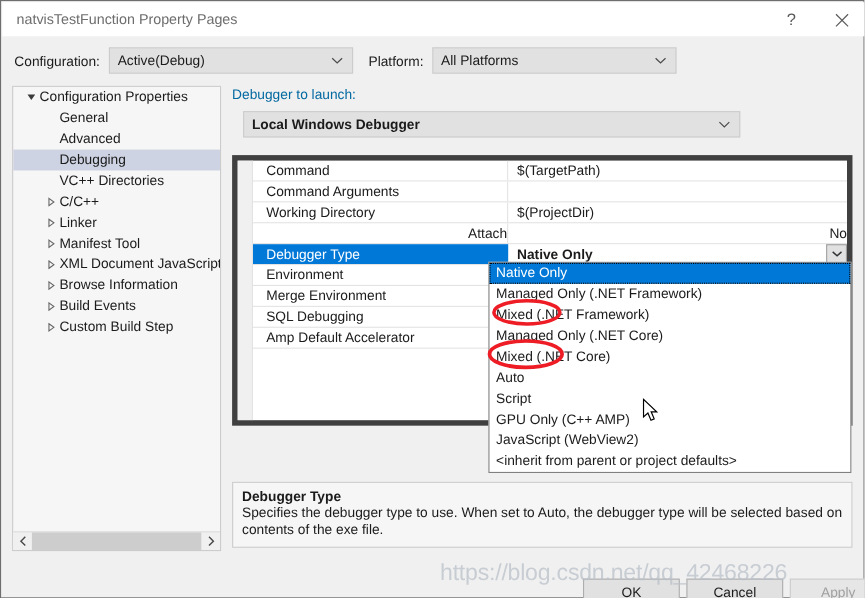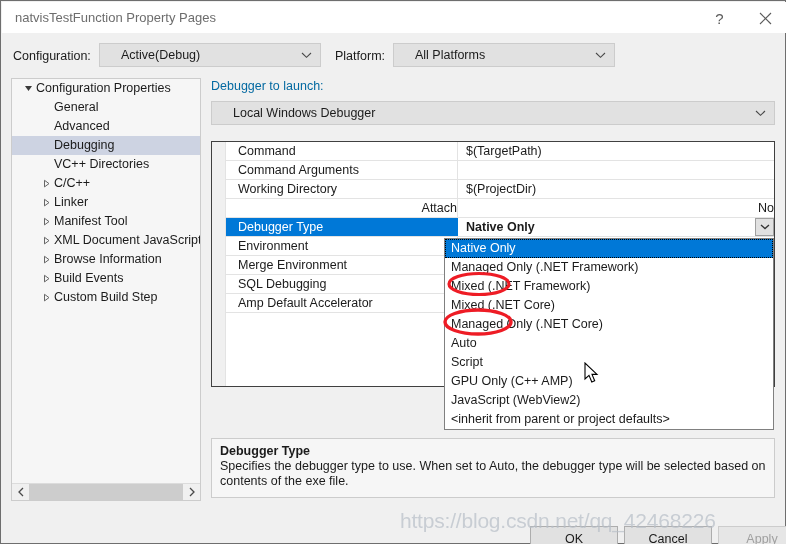--- a/index.html
+++ b/index.html
@@ -37,21 +37,21 @@
   .tb-help{left:695px;}
   .tb-close{left:741px;}
   .tb-btn svg{display:block;}
   
   .cfg-label{position:absolute;left:12px;top:48px;font-size:12.5px;color:#1b1b1b;}
   .combo{
     position:absolute;height:24px;
     background:#e1e1e1;border:1px solid #cccccc;
     box-sizing:border-box;
     display:flex;align-items:center;
-    padding-left:21px;
+    padding-left:7px;
     font-size:12.5px;color:#1b1b1b;
   }
   .combo .chev{
     position:absolute;right:8px;top:50%;transform:translateY(-50%);
     width:11px;height:7px;
   }
   #cfg-combo{left:98px;top:42px;width:222px;}
   .plat-label{position:absolute;left:334px;top:48px;font-size:12.5px;color:#1b1b1b;}
   #plat-combo{left:392px;top:42px;width:222px;}
   .cfgmgr-btn{
@@ -83,24 +83,24 @@
   .depth1 .tw{margin-left:26px;}
   .hscroll{
     position:absolute;left:0;bottom:0;width:100%;height:17px;
     background:#f0f0f0;border-top:1px solid #dcdcdc;box-sizing:border-box;
     display:flex;align-items:stretch;
   }
   .hs-arrow{width:17px;display:flex;align-items:center;justify-content:center;color:#505050;font-size:10px;}
   .hs-thumb{flex:1;background:#cdcdcd;margin:0;}
   
   .dbg-label{position:absolute;left:210px;top:78px;font-size:12.5px;color:#0369a1;}
-  #launch-combo{left:210px;top:100px;width:564px;}
+  #launch-combo{left:220px;top:100px;width:452px;font-weight:bold;}
   .grid{
     position:absolute;left:210px;top:140px;width:564px;height:246px;
-    background:#ffffff;border:1px solid #404040;box-sizing:border-box;
+    background:#ffffff;border:5px solid #404040;box-sizing:border-box;
     overflow:hidden;
   }
   .grid-gutter{
     position:absolute;left:0;top:0;width:14px;height:100%;
     background:#f0f0f0;border-right:1px solid #e3e3e3;box-sizing:border-box;
   }
   .grow{
     position:absolute;left:14px;right:0;height:19px;
     border-bottom:1px solid #e3e3e3;box-sizing:border-box;
   }
@@ -300,22 +300,22 @@
           <div class="gname">Amp Default Accelerator</div>
           <div class="gval"></div>
         </div>
       </div>
   </div>
 
   <div class="dd-list" id="dd-list">
       <div class="dd-item sel">Native Only</div>
       <div class="dd-item">Managed Only (.NET Framework)</div>
       <div class="dd-item">Mixed (.NET Framework)</div>
+      <div class="dd-item">Managed Only (.NET Core)</div>
       <div class="dd-item">Mixed (.NET Core)</div>
-      <div class="dd-item">Managed Only (.NET Core)</div>
       <div class="dd-item">Auto</div>
       <div class="dd-item">Script</div>
       <div class="dd-item">GPU Only (C++ AMP)</div>
       <div class="dd-item">JavaScript (WebView2)</div>
       <div class="dd-item">&lt;inherit from parent or project defaults&gt;</div>
     </div>
 
   <div class="desc">
     <div class="desc-title">Debugger Type</div>
     <div class="desc-body">Specifies the debugger type to use. When set to Auto, the debugger type will be selected based on contents of the exe file.</div>

